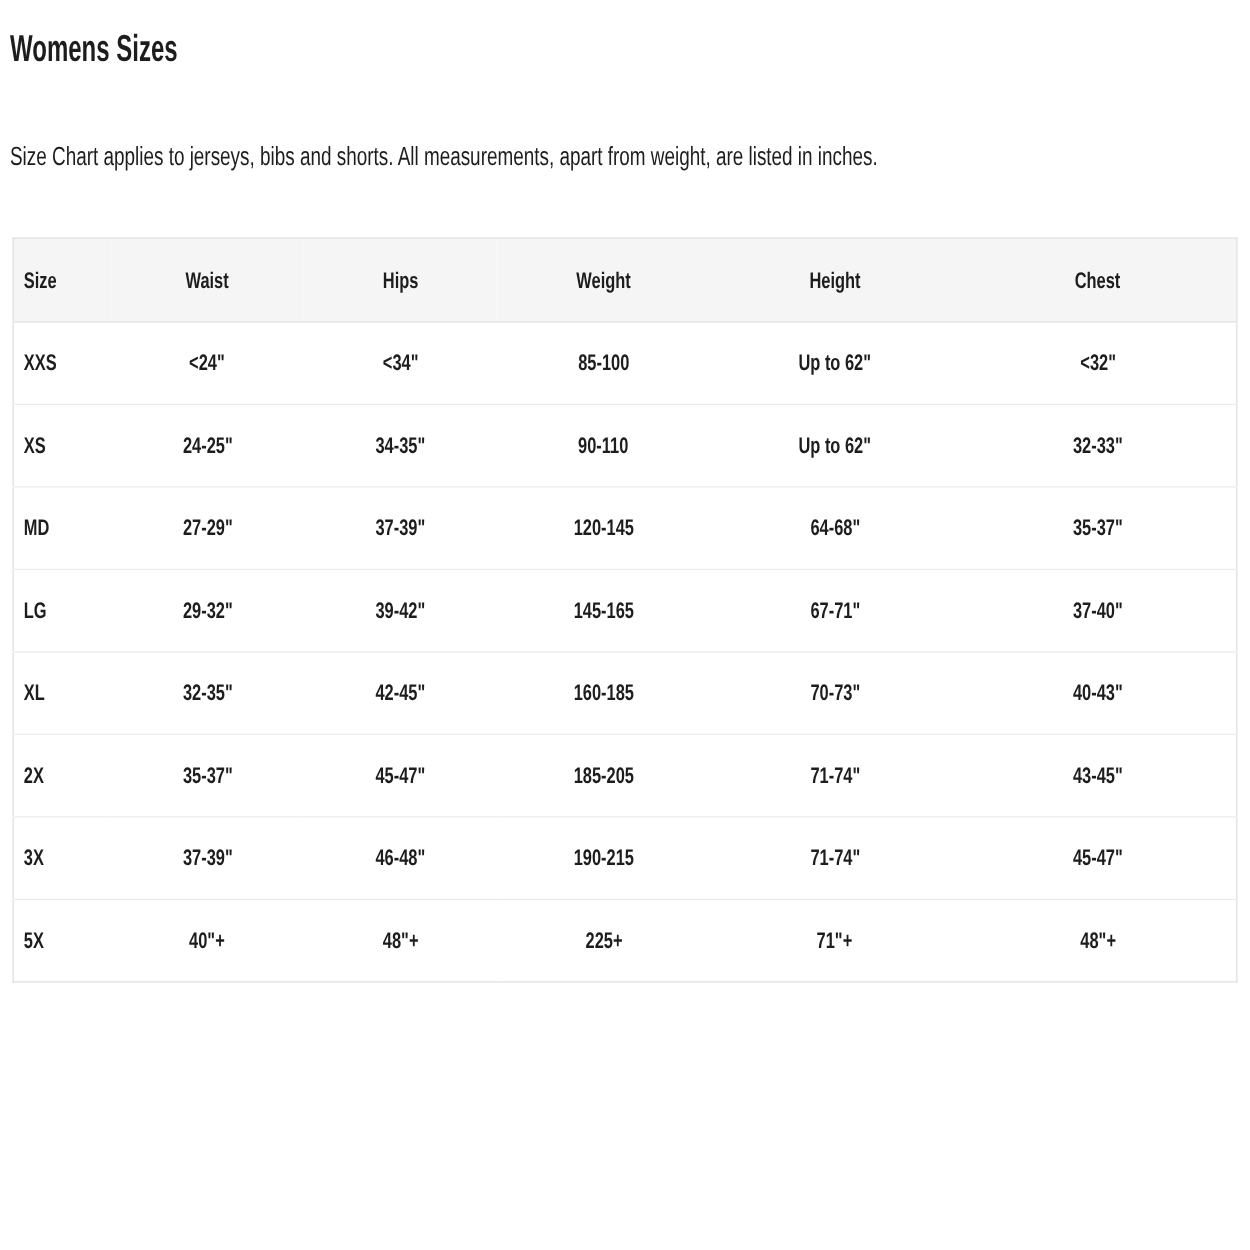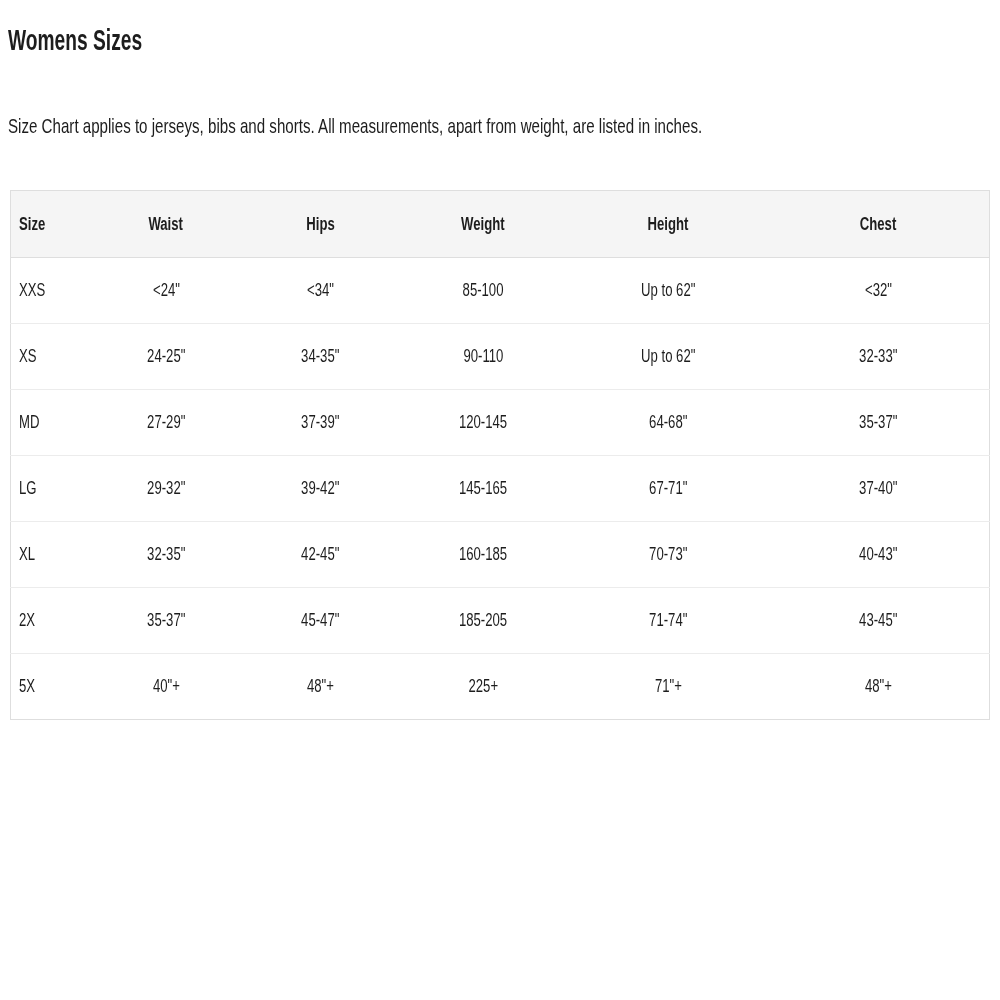--- a/index.html
+++ b/index.html
@@ -52,21 +52,21 @@
     text-align: center;
     font-size: 18px;
     overflow: hidden;
   }
   th {
     height: 66px;
     font-weight: 700;
     background: #f5f5f5;
     border-bottom: 1px solid #dedede;
   }
-  td { height: 65px; font-weight: 400; margin-left: 24px; }
+  td { height: 65px; font-weight: 700; margin-left: 24px; }
   tbody tr + tr td { border-top: 1px solid #ececec; }
 
   th:nth-child(1), td:nth-child(1) {
     text-align: left;
     padding-left: 8px;
   }
   th:nth-child(1) { width: 70px; }
   th:nth-child(2) { width: 154px; }
   th:nth-child(3) { width: 155px; }
   th:nth-child(4) { width: 170px; }
@@ -136,20 +136,28 @@
         </tr>
         <tr>
           <td><span class="cx cx-cell cx-left">2X</span></td>
           <td><span class="cx cx-cell">35-37"</span></td>
           <td><span class="cx cx-cell">45-47"</span></td>
           <td><span class="cx cx-cell">185-205</span></td>
           <td><span class="cx cx-cell">71-74"</span></td>
           <td><span class="cx cx-cell">43-45"</span></td>
         </tr>
         <tr>
+          <td><span class="cx cx-cell cx-left">3X</span></td>
+          <td><span class="cx cx-cell">37-39"</span></td>
+          <td><span class="cx cx-cell">46-48"</span></td>
+          <td><span class="cx cx-cell">190-215</span></td>
+          <td><span class="cx cx-cell">71-74"</span></td>
+          <td><span class="cx cx-cell">45-47"</span></td>
+        </tr>
+        <tr>
           <td><span class="cx cx-cell cx-left">5X</span></td>
           <td><span class="cx cx-cell">40"+</span></td>
           <td><span class="cx cx-cell">48"+</span></td>
           <td><span class="cx cx-cell">225+</span></td>
           <td><span class="cx cx-cell">71"+</span></td>
           <td><span class="cx cx-cell">48"+</span></td>
         </tr>
       </tbody>
   </table>
 

